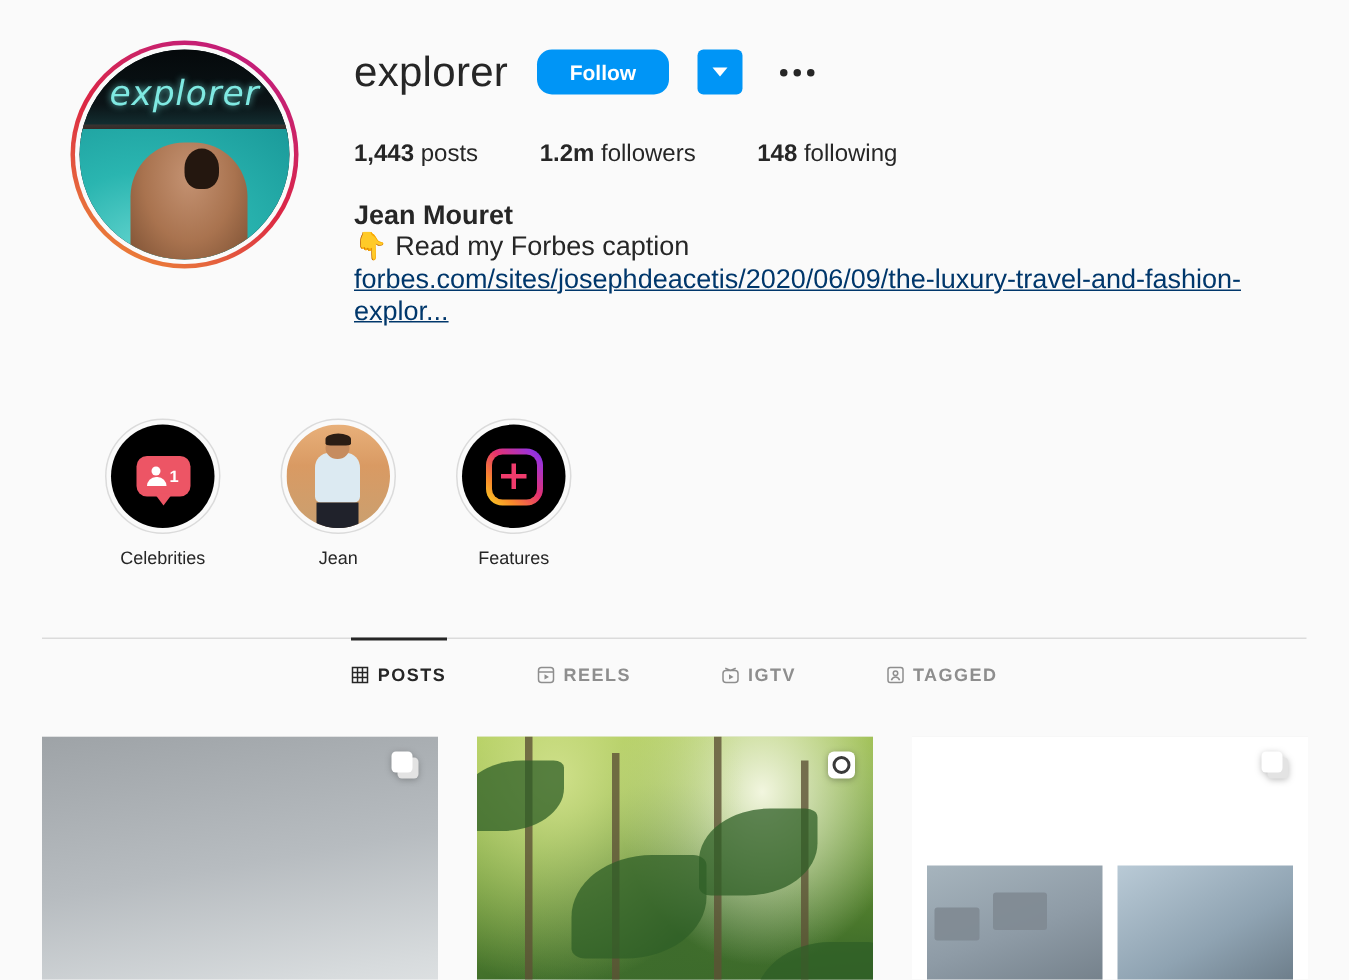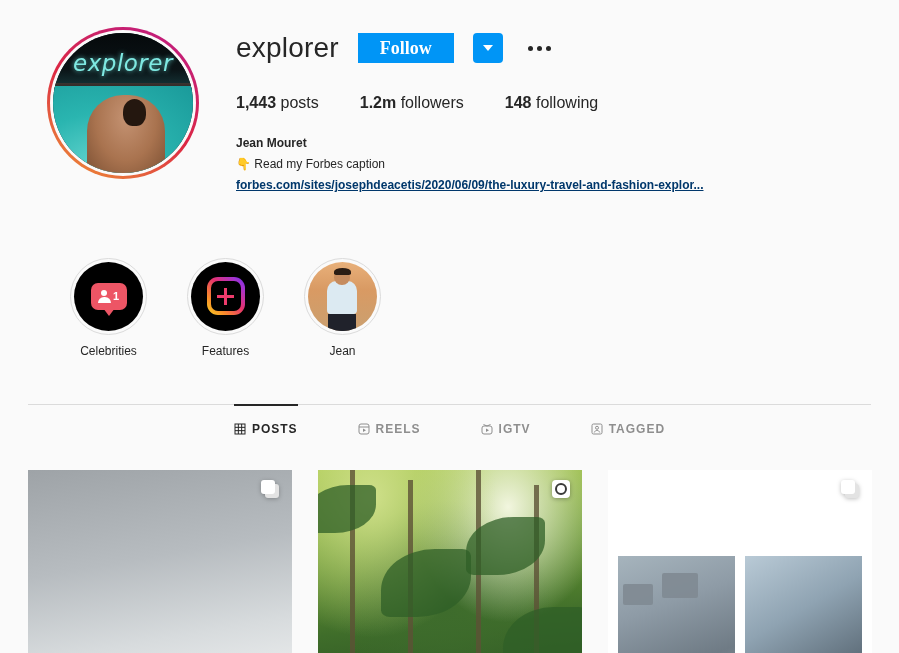--- a/index.html
+++ b/index.html
@@ -72,22 +72,22 @@
 
   .info { padding-left: 30px; padding-top: 13px; flex: 1; }
 
   .row-user { display: flex; align-items: center; gap: 19px; }
   .username {
     font-size: 28px; font-weight: 300; color: #262626;
     line-height: 1; letter-spacing: .2px;
   }
   .follow-btn {
     background: #0095f6; color: #fff; border: none;
-    font-family: Liberation Serif, serif; font-weight: bold; font-size: 18px;
-    height: 30px; padding: 0 22px; border-radius: 0; cursor: pointer;
+    font-family: Liberation Sans, sans-serif; font-weight: bold; font-size: 14px;
+    height: 30px; padding: 0 22px; border-radius: 10px; cursor: pointer;
   }
   .dropdown-btn {
     background: #0095f6; border: none; width: 30px; height: 30px;
     border-radius: 4px; cursor: pointer;
     display: flex; align-items: center; justify-content: center;
   }
   .chev {
     width: 0; height: 0;
     border-left: 5px solid transparent; border-right: 5px solid transparent;
     border-top: 6px solid #fff;
@@ -96,25 +96,25 @@
     background: none; border: none; cursor: pointer;
     display: flex; align-items: center; gap: 4px; padding: 6px 4px;
     margin-left: 2px;
   }
   .more-btn i { width: 5px; height: 5px; border-radius: 50%; background: #262626; display: block; }
 
   .stats { display: flex; gap: 41px; margin-top: 31px; font-size: 16px; color: #262626; }
   .stats b { font-weight: bold; }
   .stats span.lbl { font-weight: 400; }
 
-  .bio { margin-top: 21px; font-size: 12px; line-height: 20.5px; }
+  .bio { margin-top: 21px; font-size: 18px; line-height: 20.5px; }
   .bio .name { font-weight: bold; display: block; }
   .bio .line { display: block; color: #262626; }
   .bio .mention { color: #00376b; }
-  .bio .link { display: block; color: #00376b; font-weight: bold; margin-top: 1px; }
+  .bio .link { display: block; color: #00376b; font-weight: normal; margin-top: 1px; }
   .emoji { font-family: "DejaVu Sans", sans-serif; }
 
   
   .highlights { display: flex; gap: 40px; padding: 0 0 0 70px; margin-top: 62px; }
   .hl { width: 77px; text-align: center; cursor: pointer; }
   .hl-circle {
     width: 77px; height: 77px; border-radius: 50%;
     border: 1px solid #dbdbdb; background: #fafafa;
     padding: 3px;
     display: flex; align-items: center; justify-content: center;
@@ -344,43 +344,43 @@
             <span class="badge-person"></span>
             <span class="badge-num">1</span>
           </div>
         </div>
       </div>
       <div class="hl-label">Celebrities</div>
     </div>
 
     <div class="hl">
       <div class="hl-circle">
-        <div class="hl-inner hl-black">
-          <div class="ig-square">
-            <div class="ig-square-in">
-              <span class="ig-plus"></span>
-            </div>
-          </div>
-        </div>
-      </div>
-      <div class="hl-label">Features</div>
-    </div>
-
-    <div class="hl">
-      <div class="hl-circle">
         <div class="hl-inner">
           <div class="jean-photo">
             <div class="jean-body"></div>
             <div class="jean-head"></div>
             <div class="jean-hair"></div>
             <div class="jean-pants"></div>
           </div>
         </div>
       </div>
       <div class="hl-label">Jean</div>
+    </div>
+
+    <div class="hl">
+      <div class="hl-circle">
+        <div class="hl-inner hl-black">
+          <div class="ig-square">
+            <div class="ig-square-in">
+              <span class="ig-plus"></span>
+            </div>
+          </div>
+        </div>
+      </div>
+      <div class="hl-label">Features</div>
     </div>
 
   </div>
 
   <div class="divider"></div>
   <div class="tabs">
 
     <div class="tab active">
       <svg width="12" height="12" viewBox="0 0 24 24" fill="none" stroke="currentColor" stroke-width="2">
         <rect x="2" y="2" width="20" height="20"></rect>

